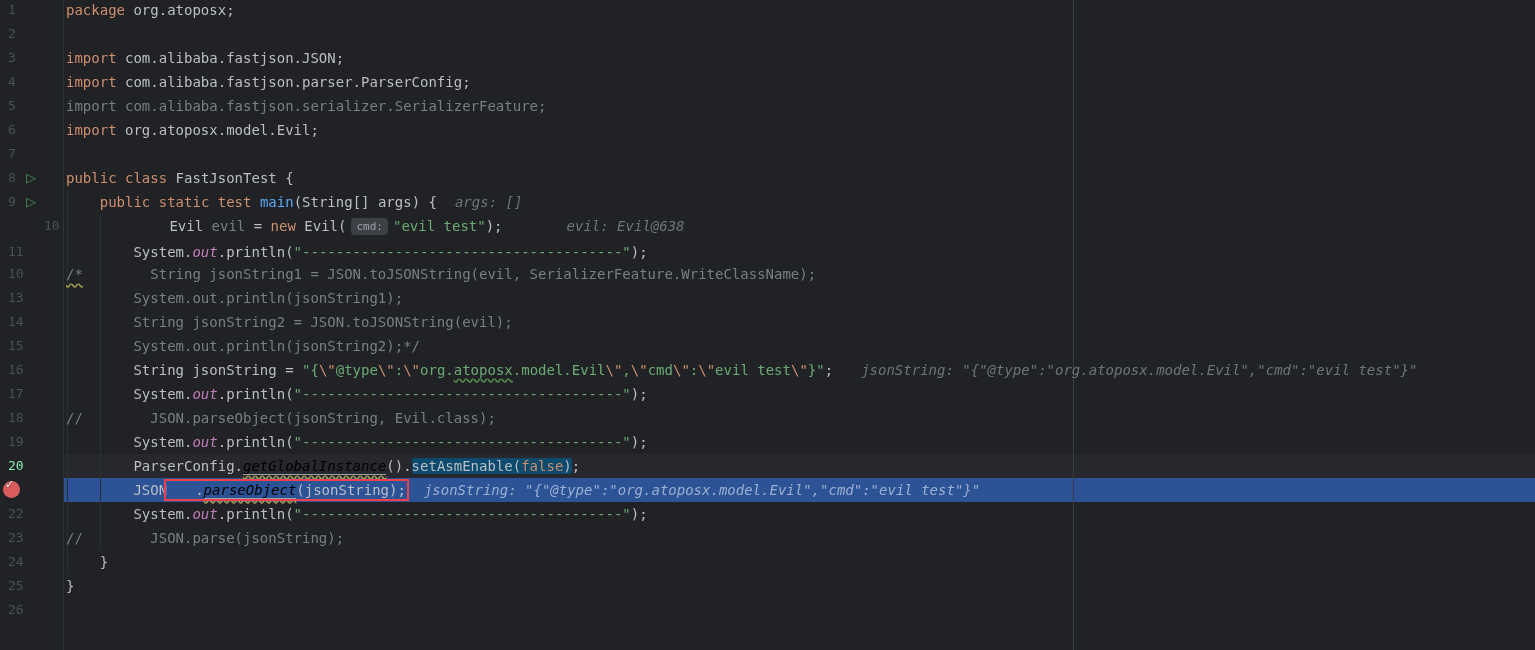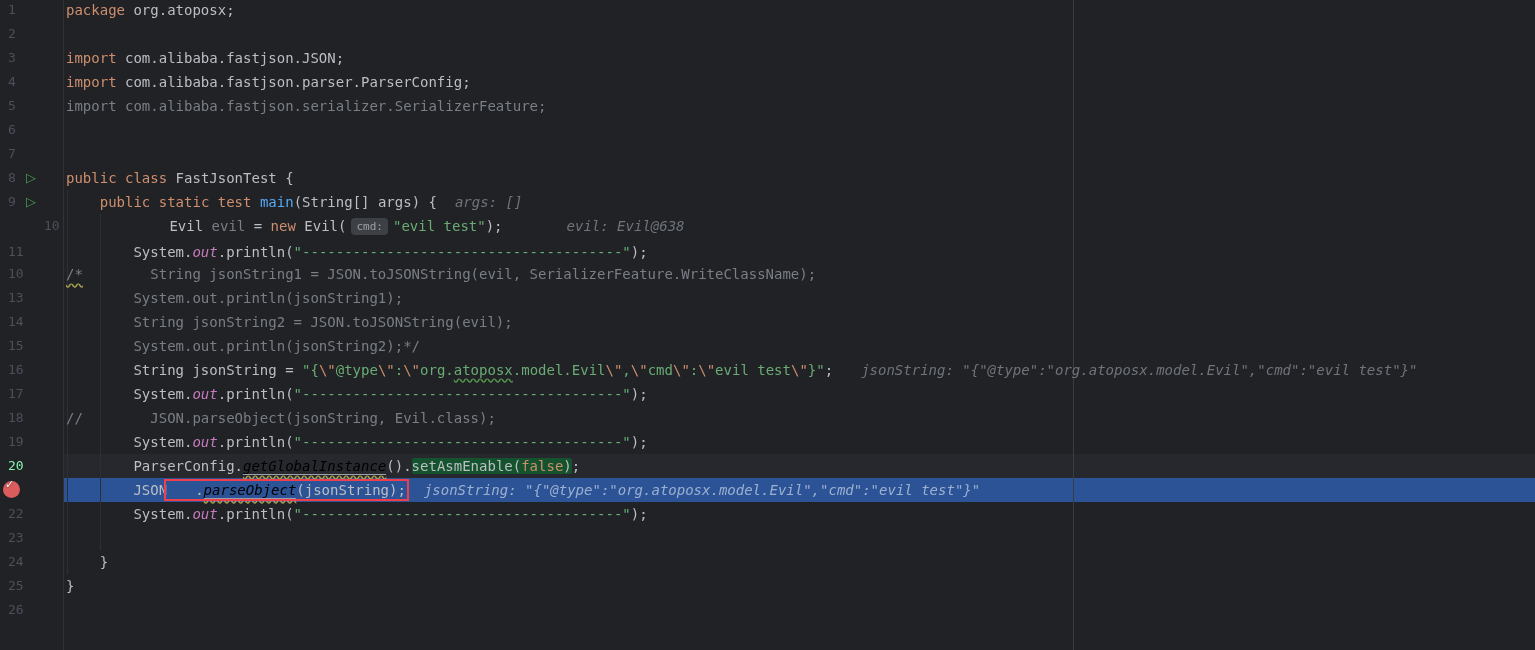--- a/index.html
+++ b/index.html
@@ -36,21 +36,21 @@
   .gap-md{margin-left:28px;}
   .gap-lg{margin-left:64px;}
   .chip{display:inline-block;background:#3d4146;color:#9da0a8;font-size:11px;line-height:15px;
         border-radius:4px;padding:1px 5px;margin:0 5px;vertical-align:1px;}
   .wavyy{text-decoration:underline;text-decoration-style:wavy;text-decoration-color:#a8a14e;
          text-decoration-skip-ink:none;text-underline-offset:4px;}
   .wavyg{text-decoration:underline;text-decoration-style:wavy;text-decoration-color:#55934c;
          text-decoration-skip-ink:none;text-underline-offset:3px;}
   .staticm{font-style:italic;border-bottom:1px solid #9da0a8;}
   .redbox{outline:2px solid #f03e4d;outline-offset:1px;padding-left:28px;}
-  .usebox{background:#14532d;border-radius:2px;}
+  .usebox{background:#0c4a6e;border-radius:2px;}
   .gutter-sep{position:absolute;left:63px;top:0;bottom:0;width:1px;background:#2f3237;z-index:1;}
   .indent-guide{position:absolute;width:1px;background:#2c2f34;z-index:1;}
   #guide-col0{left:67px;top:190px;height:384px;}
   #guide-col4{left:100px;top:214px;height:336px;}
   .margin-guide{position:absolute;left:1073px;top:0;bottom:0;width:1px;background:#3a3d42;z-index:1;}
 </style>
 </head>
 <body>
 
 <div id="editor">
@@ -74,20 +74,21 @@
       <div class="line" style="top: 70px;">
         <span class="ln">4</span>
         <span class="code"><span class="kw">import</span><span class="def"> com.alibaba.fastjson.parser.ParserConfig;</span></span>
       </div>
       <div class="line" style="top: 94px;">
         <span class="ln">5</span>
         <span class="code"><span class="cmt">import com.alibaba.fastjson.serializer.SerializerFeature;</span></span>
       </div>
       <div class="line" style="top: 118px;">
         <span class="ln">6</span>
+        <span class="code"><span class="kw">import</span><span class="def"> org.atoposx.model.Evil;</span></span>
       </div>
       <div class="line" style="top: 142px;">
         <span class="ln">7</span>
         <span class="code"></span>
       </div>
       <div class="line" style="top: 166px;">
         <span class="ln">8</span>
         <span class="run">▷</span>
         <span class="code"><span class="kw">public</span><span class="def"> </span><span class="kw">class</span><span class="def"> FastJsonTest {</span></span>
       </div>
@@ -145,20 +146,21 @@
         <div class="rowbg"></div>
         <div class="bp"></div>
         <span class="code"><span class="def">        JSON</span><span class="redbox"><span class="def">.</span><span class="wavyy"><span class="staticm">parseObject</span></span><span class="def">(jsonString);</span></span><span class="hintblue gap-sm">jsonString: "{"@type":"org.atoposx.model.Evil","cmd":"evil test"}"</span></span>
       </div>
       <div class="line" style="top: 502px;">
         <span class="ln">22</span>
         <span class="code"><span class="def">        System.</span><span class="field">out</span><span class="def">.println(</span><span class="str">"--------------------------------------"</span><span class="def">);</span></span>
       </div>
       <div class="line" style="top: 526px;">
         <span class="ln">23</span>
+        <span class="code"><span class="cmt">//</span><span class="cmt">        JSON.parse(jsonString);</span></span>
       </div>
       <div class="line" style="top: 550px;">
         <span class="ln">24</span>
         <span class="code"><span class="def">    }</span></span>
       </div>
       <div class="line" style="top: 574px;">
         <span class="ln">25</span>
         <span class="code"><span class="def">}</span></span>
       </div>
       <div class="line" style="top: 598px;">

